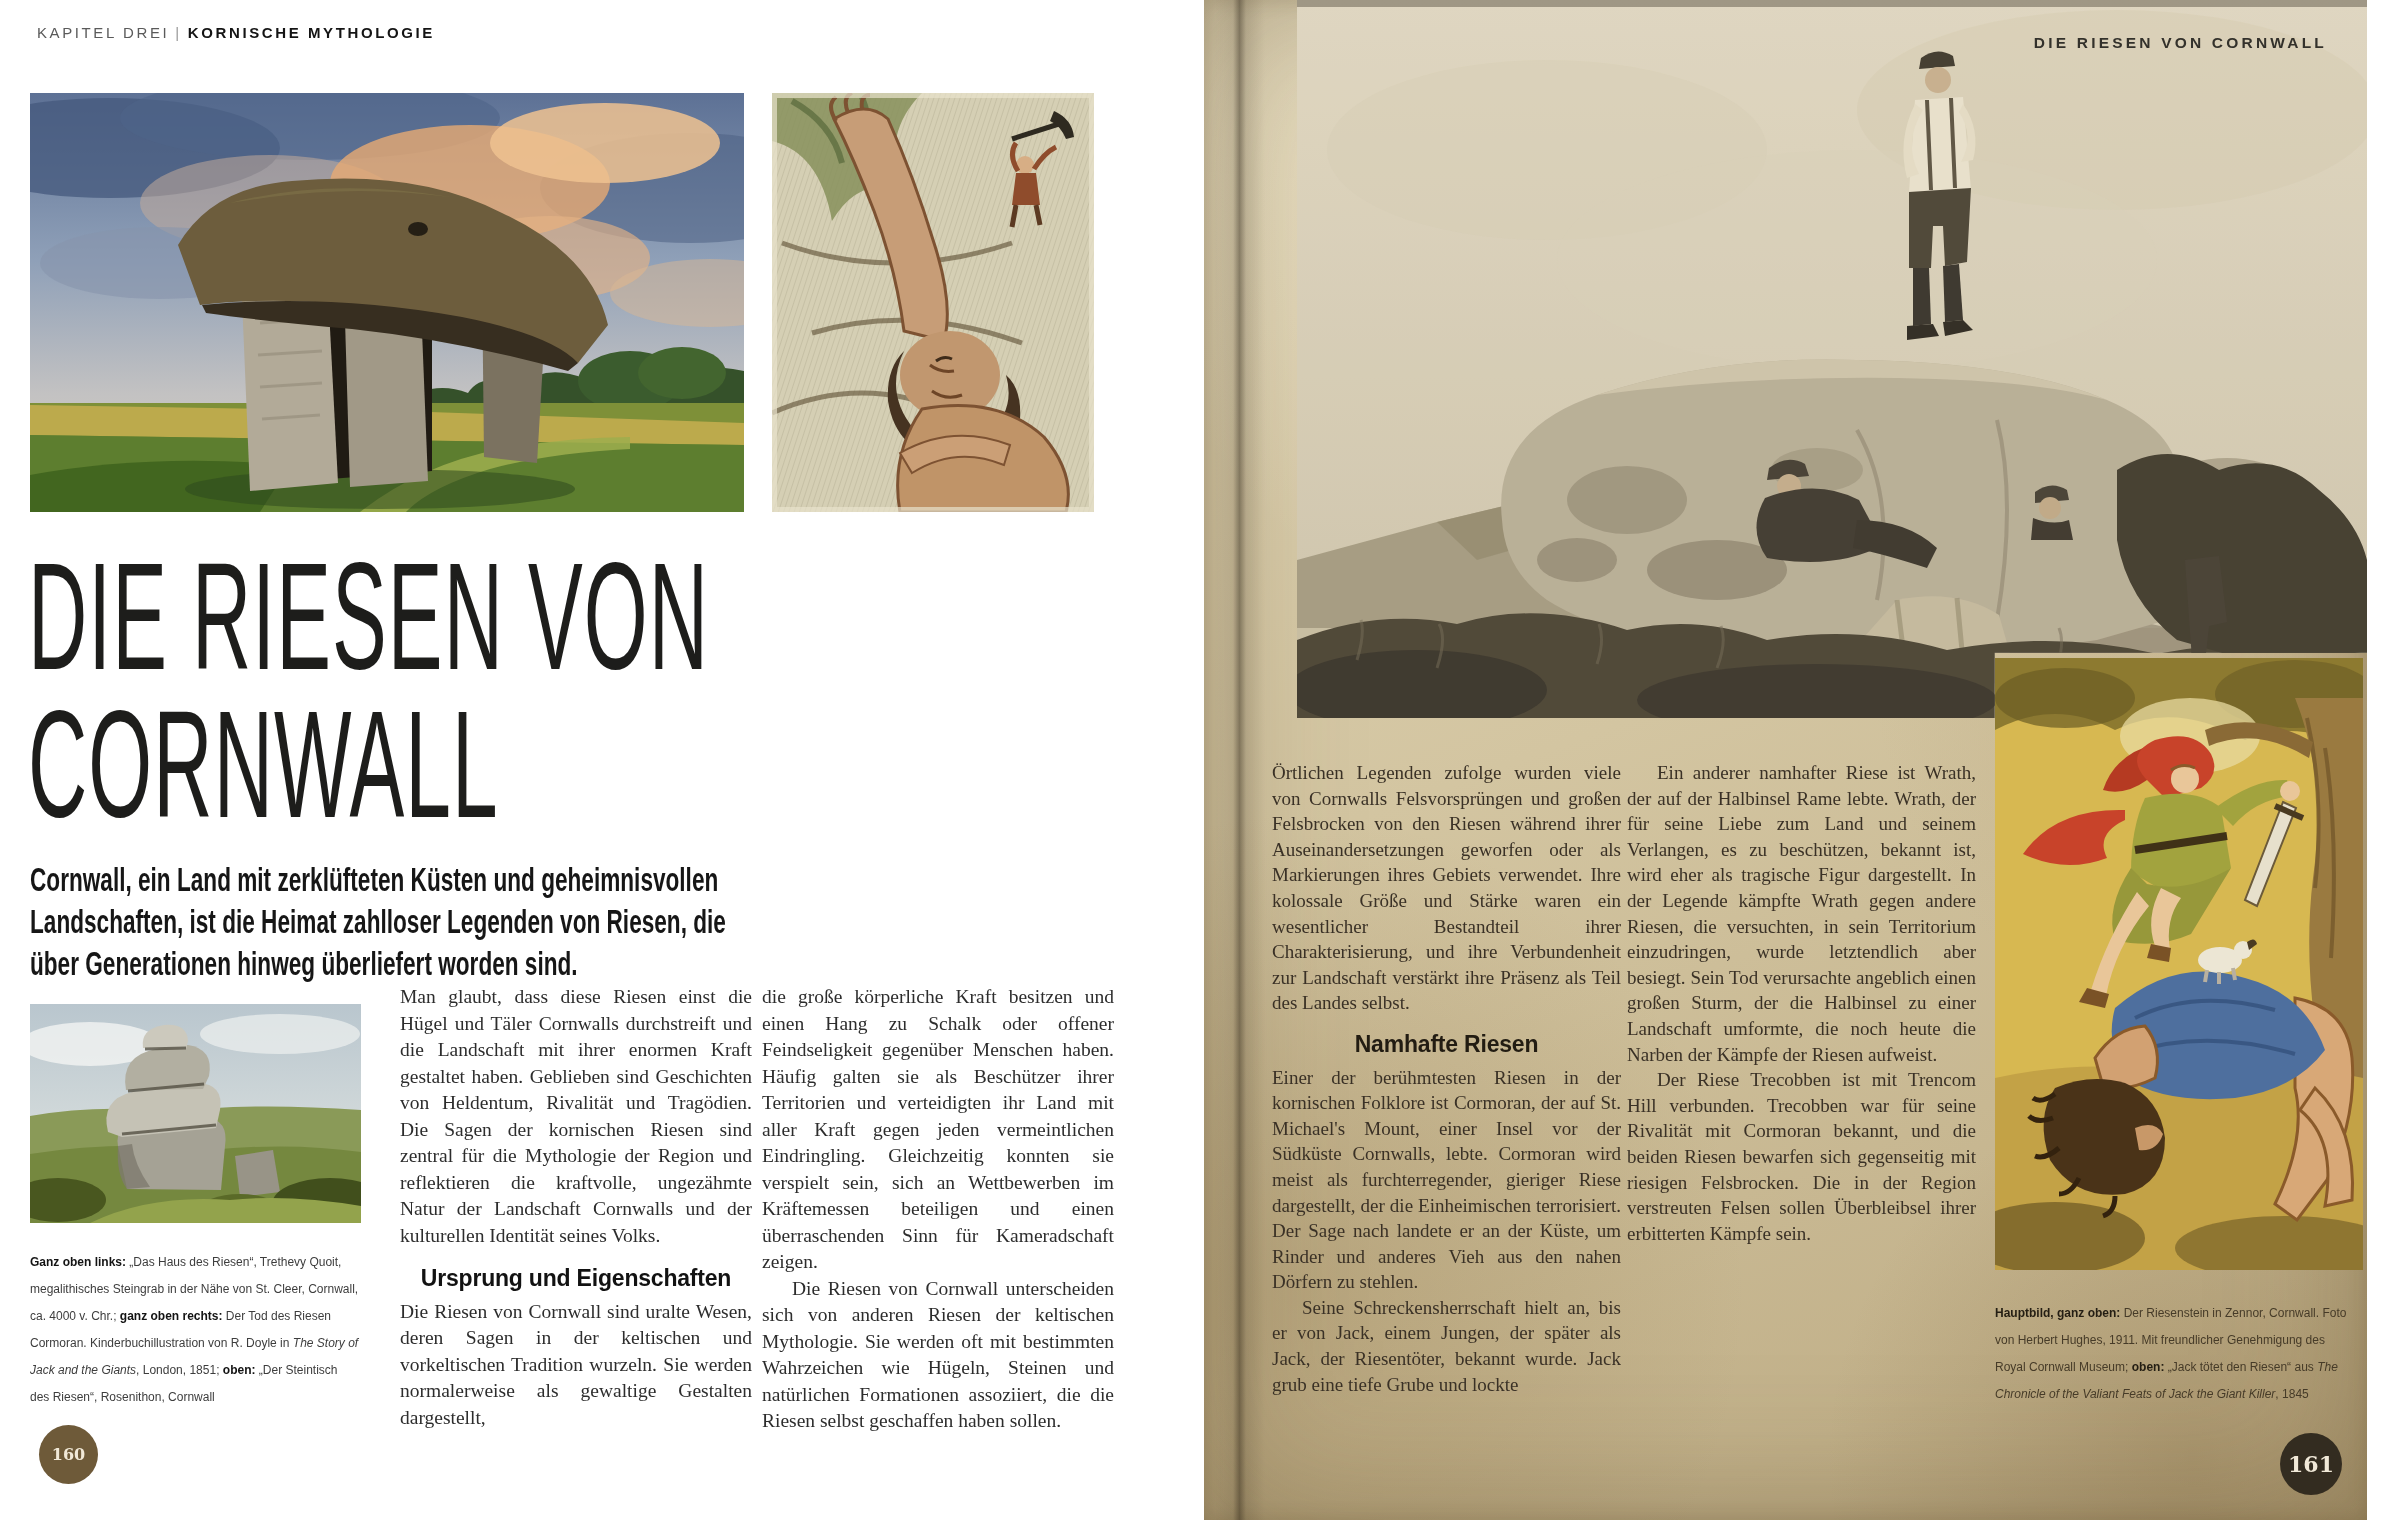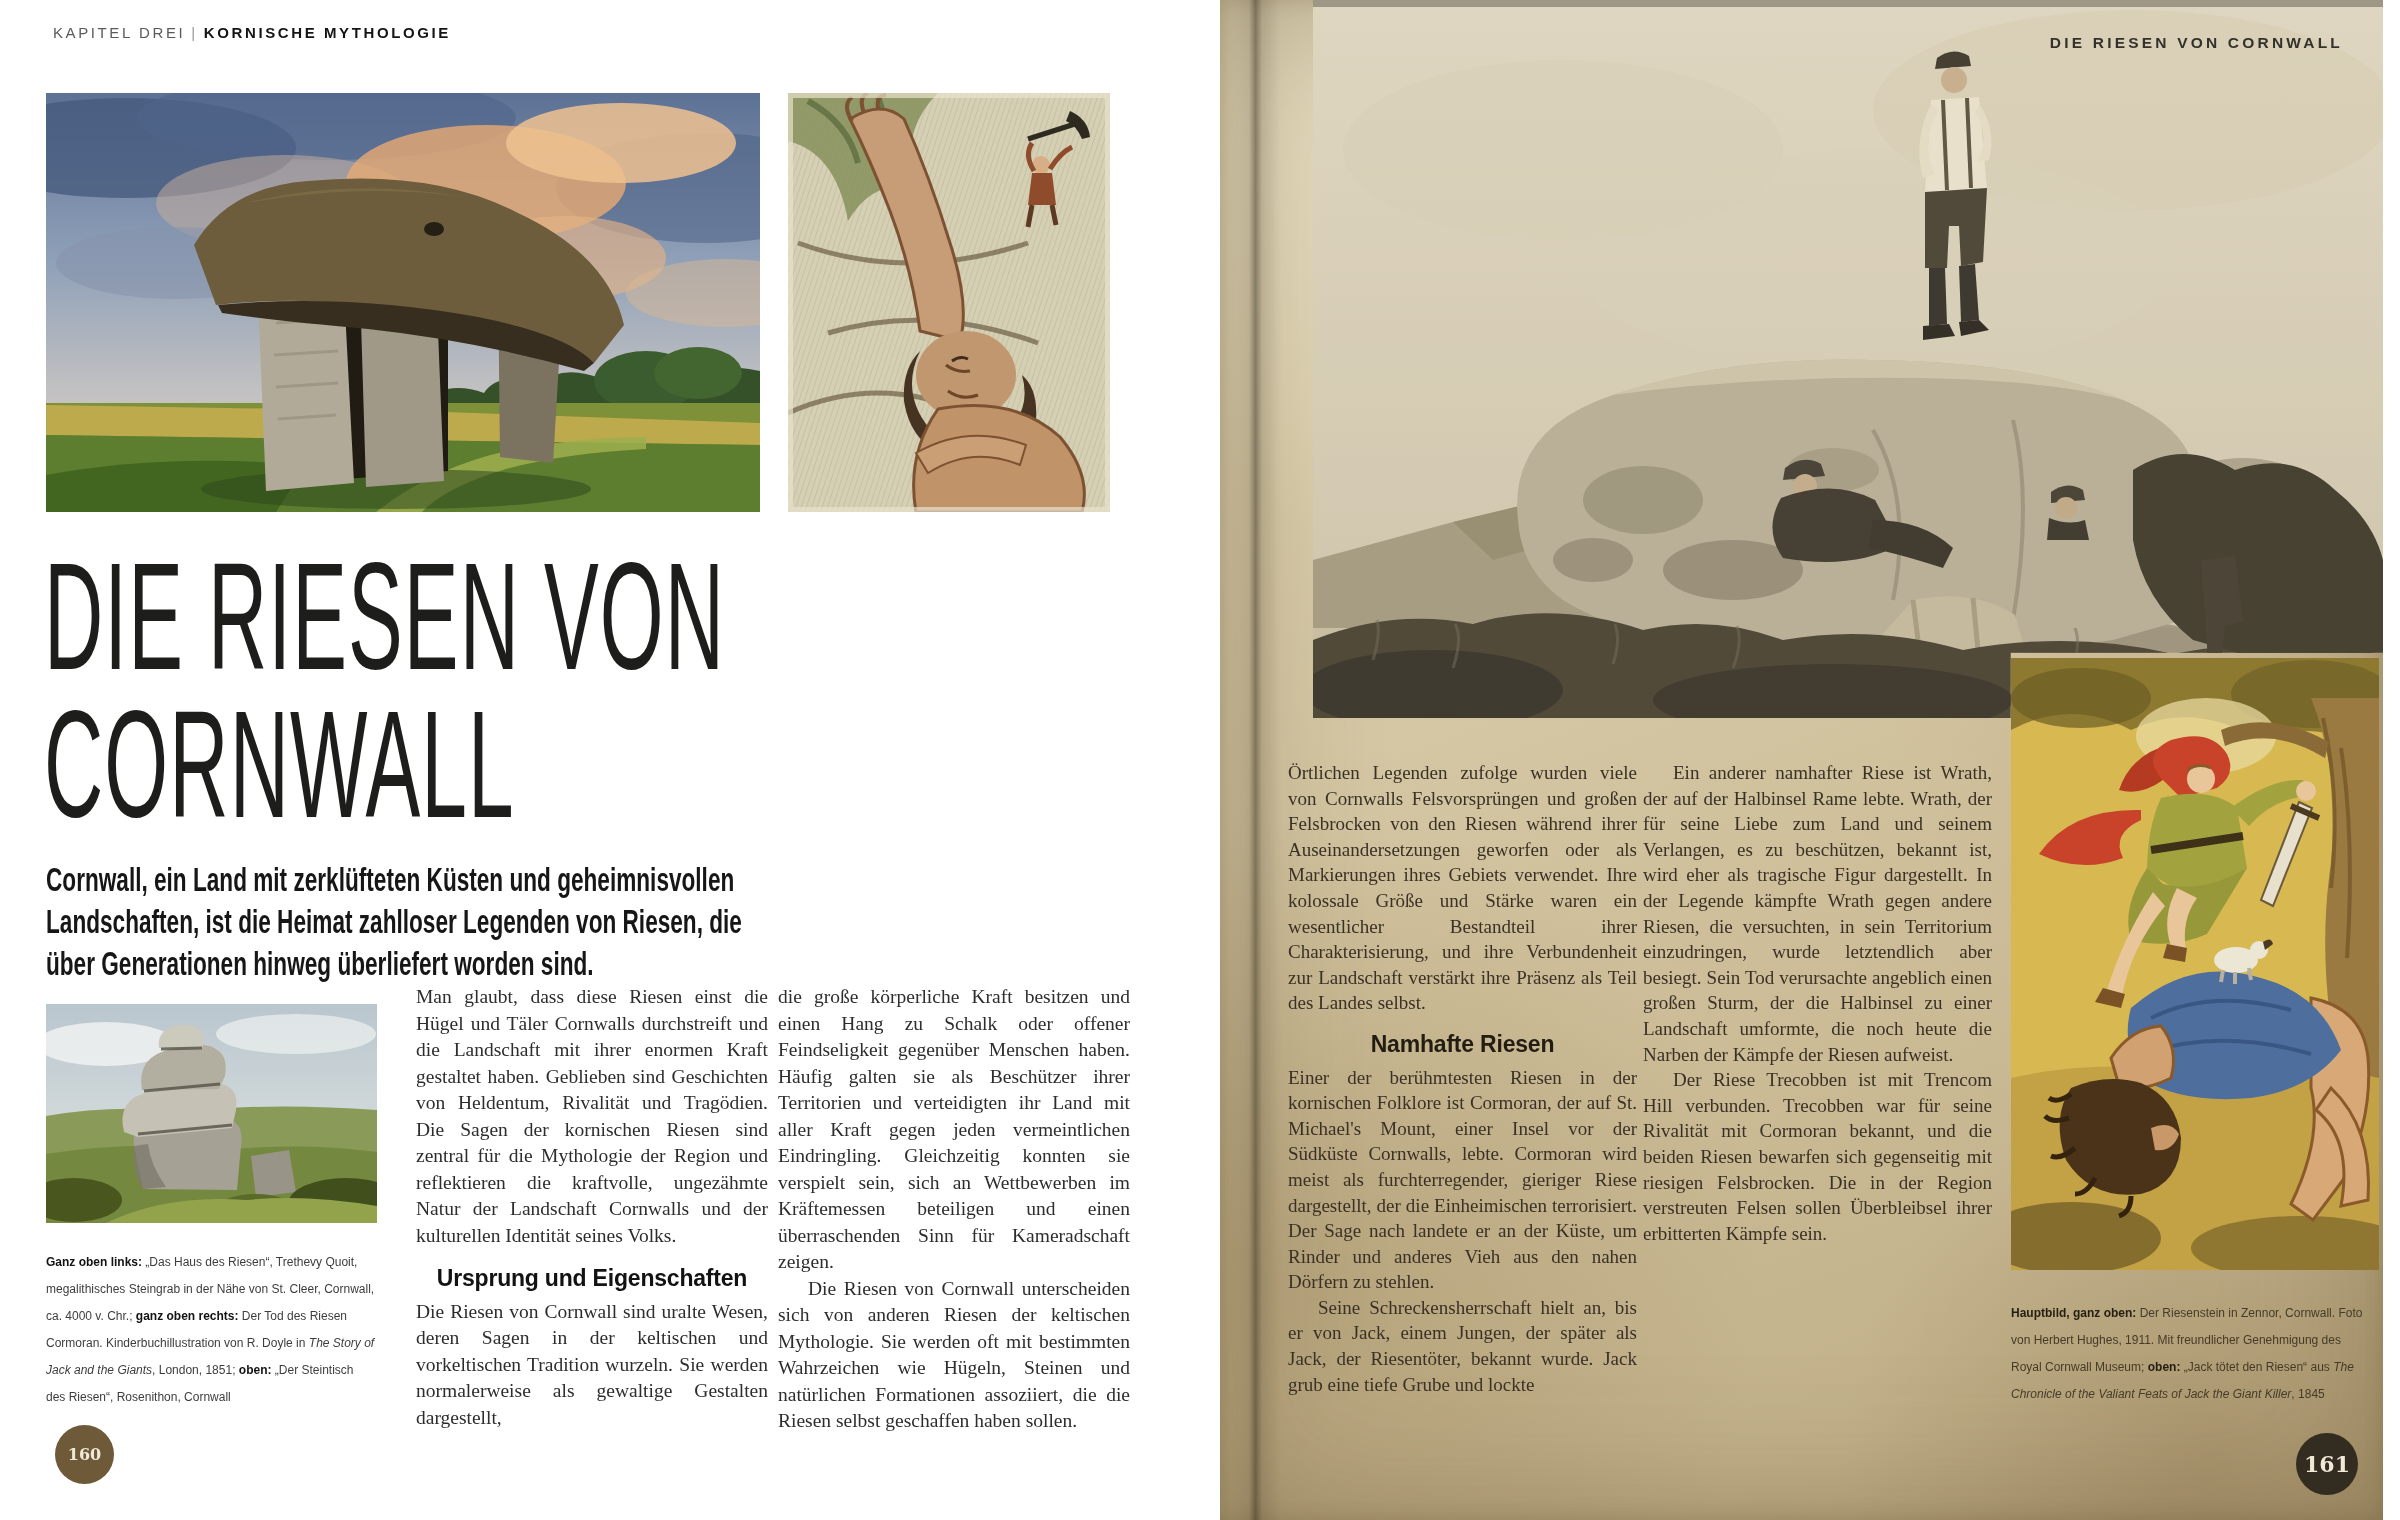--- a/index.html
+++ b/index.html
@@ -1,20 +1,20 @@
 <!DOCTYPE html>
 <html><head>
 <meta charset="utf-8">
 <style>
   html,body{margin:0;padding:0;}
   body{
     width:2400px;height:1520px;position:relative;overflow:hidden;
     background:#ffffff;font-family:"Liberation Sans", sans-serif;
   }
-  .spread{position:absolute;inset:0;margin-left:16px;}
+  .spread{position:absolute;inset:0;}
   
   .page-left{position:absolute;left:0;top:0;width:1237px;height:1520px;background:#ffffff;}
   .lp-header{position:absolute;left:37px;top:24px;font-size:15px;letter-spacing:2.6px;white-space:nowrap;}
   .lp-header .chapter{color:#5a5a5a;font-weight:normal;}
   .lp-header .divider{color:#9a9a9a;font-weight:normal;padding:0 6px;}
   .lp-header .section{color:#141414;font-weight:bold;}
   .fig{position:absolute;overflow:hidden;}
   .fig svg{display:block;width:100%;height:100%;}
   .img-dolmen{left:30px;top:93px;width:714px;height:419px;}
   .img-cormoran{left:772px;top:93px;width:322px;height:419px;}

